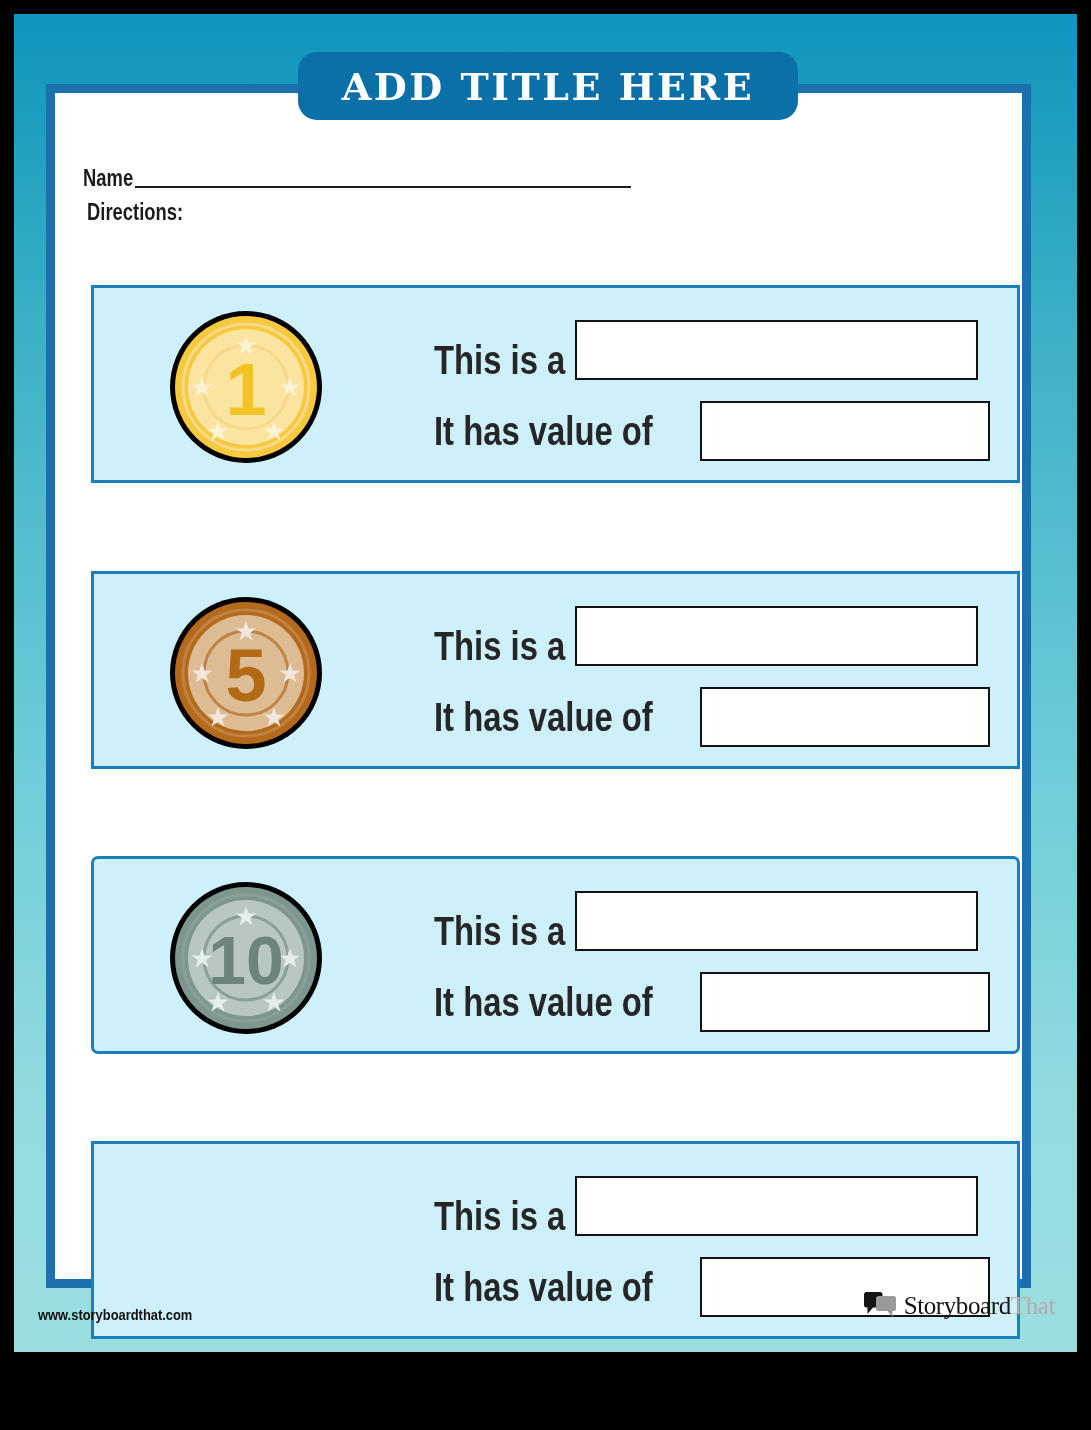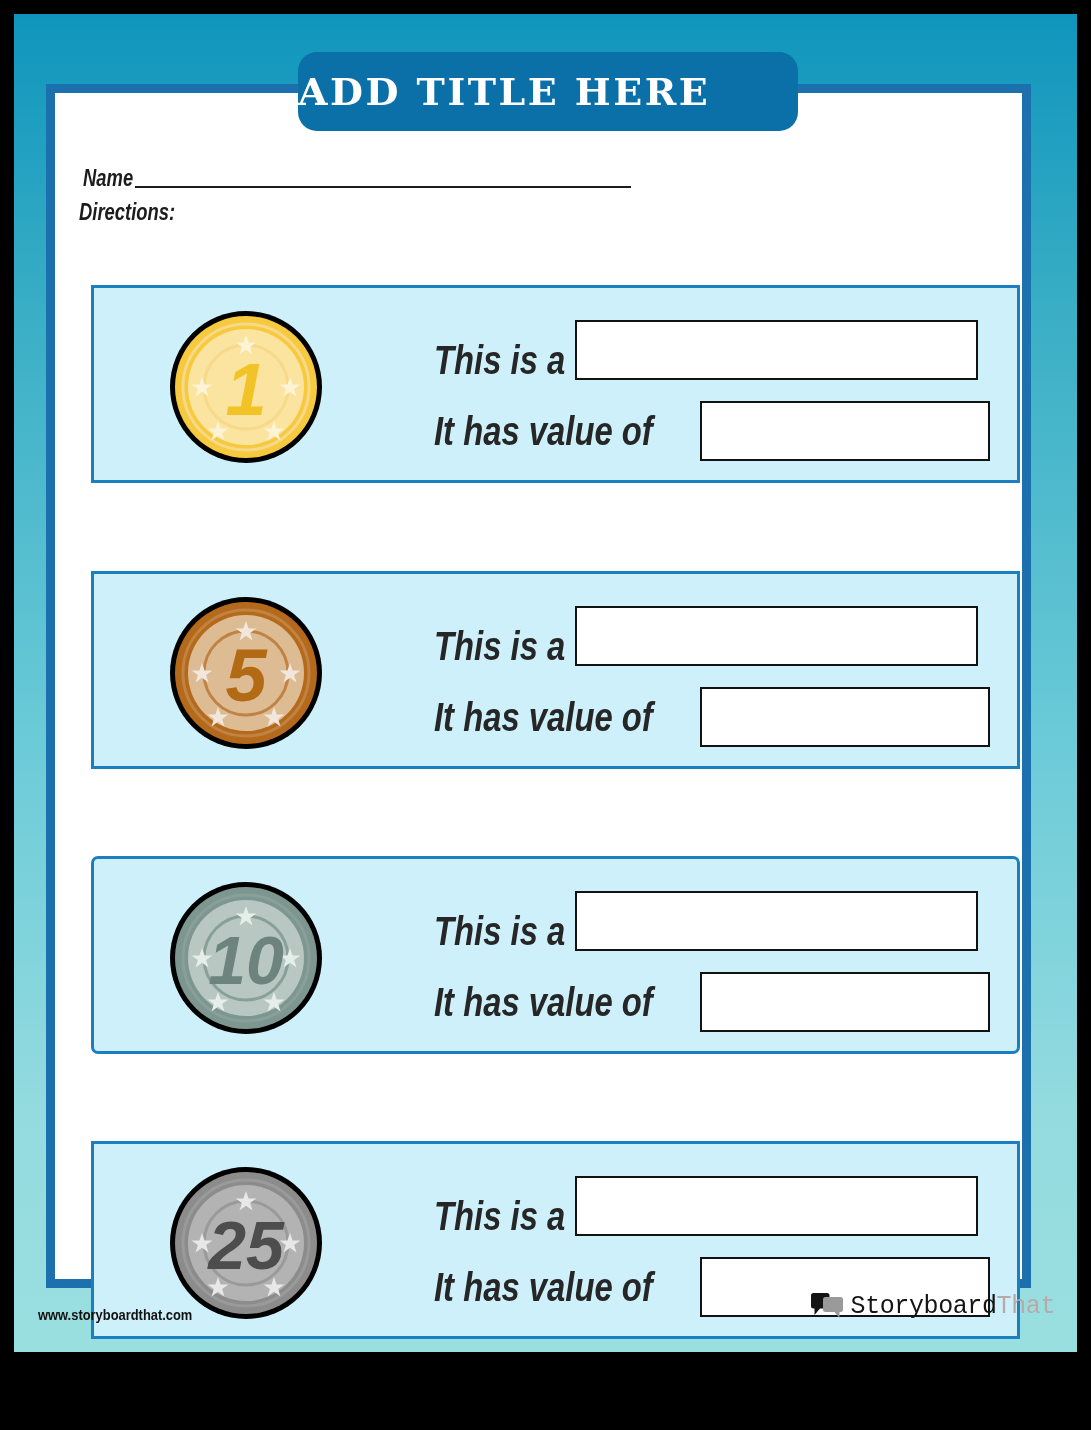--- a/index.html
+++ b/index.html
@@ -29,34 +29,34 @@
   
   #frame {
     position: absolute;
     left: 32px;
     top: 70px;
     width: 985px;
     height: 1204px;
     border: 9px solid #1b70ad;
     background: #ffffff;
     box-sizing: border-box;
-    font-style: italic;
   }
 
   
   #title-banner {
     position: absolute;
     left: 284px;
     top: 38px;
     width: 500px;
-    height: 79px;
+    height: 68px;
     background: #0b6fa8;
     border-radius: 19px;
     display: flex;
     align-items: center;
+    justify-content: center;
     z-index: 5;
   }
   #title-text {
     color: #ffffff;
     font-family: "DejaVu Serif", serif;
     font-weight: bold;
     font-size: 38px;
     letter-spacing: 2.5px;
     white-space: nowrap;
     text-transform: uppercase;
@@ -67,21 +67,21 @@
     position: absolute;
     display: flex;
     align-items: flex-end;
     font-family: "Liberation Sans", sans-serif;
     font-weight: bold;
     font-size: 23px;
     color: #1c1c1c;
   }
   #name-row { left: 28px; top: 72px; }
   #date-row { left: 708px; top: 72px; }
-  #directions-row { left: 24px; top: 106px; }
+  #directions-row { left: 32px; top: 106px; }
 
   .meta-label {
     transform: scaleX(0.80);
     transform-origin: left bottom;
     white-space: nowrap;
     letter-spacing: 0px;
   }
   .meta-rule {
     display: inline-block;
     border-bottom: 2.5px solid #1c1c1c;
@@ -168,21 +168,21 @@
   #footer-logo {
     position: absolute;
     right: 22px;
     top: 1278px;
     display: flex;
     align-items: center;
     gap: 7px;
   }
   #logo-bubbles { width: 34px; height: 28px; flex: none; }
   #logo-wordmark {
-    font-family: Liberation Mono, monospace;
+    font-family: Liberation Serif, serif;
     font-size: 25px;
     letter-spacing: -0.4px;
     white-space: nowrap;
   }
   #logo-word-a { color: #141414; }
   #logo-word-b { color: #b9a9a9; }
 </style>
 </head>
 <body>
 
@@ -288,37 +288,20 @@
           <span class="answer-box"></span>
         </div>
         <div class="prompt-line second">
           <span class="prompt-text">It has value of</span>
           <span class="answer-box"></span>
         </div>
       </div>
     </div>
 
     <div class="coin-row" id="row-3">
-      <div class="coin">
-        <svg viewBox="0 0 160 160" xmlns="http://www.w3.org/2000/svg">
-          <circle cx="80" cy="80" r="76" fill="#000000"></circle>
-          <circle cx="80" cy="80" r="71" fill="#8c8c8c"></circle>
-          <circle cx="80" cy="80" r="63" fill="none" stroke="#9a9a9a" stroke-width="3"></circle>
-          <circle cx="80" cy="80" r="58" fill="#b3b3b3"></circle>
-          <circle cx="80" cy="80" r="42" fill="none" stroke="#9a9a9a" stroke-width="3"></circle>
-          <g fill="#e8e8e8">
-            <polygon points="80,28 82.6,35.4 90.4,35.4 84.1,40 86.5,47.4 80,42.8 73.5,47.4 75.9,40 69.6,35.4 77.4,35.4"></polygon>
-            <polygon points="36,70 38.6,77.4 46.4,77.4 40.1,82 42.5,89.4 36,84.8 29.5,89.4 31.9,82 25.6,77.4 33.4,77.4"></polygon>
-            <polygon points="124,70 126.6,77.4 134.4,77.4 128.1,82 130.5,89.4 124,84.8 117.5,89.4 119.9,82 113.6,77.4 121.4,77.4"></polygon>
-            <polygon points="52,114 54.6,121.4 62.4,121.4 56.1,126 58.5,133.4 52,128.8 45.5,133.4 47.9,126 41.6,121.4 49.4,121.4"></polygon>
-            <polygon points="108,114 110.6,121.4 118.4,121.4 112.1,126 114.5,133.4 108,128.8 101.5,133.4 103.9,126 97.6,121.4 105.4,121.4"></polygon>
-          </g>
-          <text x="80" y="106" text-anchor="middle" font-family="Liberation Sans, sans-serif" font-size="68" font-weight="bold" fill="#4d4d4d">25</text>
-        </svg>
-      </div>
       <div class="prompt-block">
         <div class="prompt-line first">
           <span class="prompt-text">This is a</span>
           <span class="answer-box"></span>
         </div>
         <div class="prompt-line second">
           <span class="prompt-text">It has value of</span>
           <span class="answer-box"></span>
         </div>
       </div>

